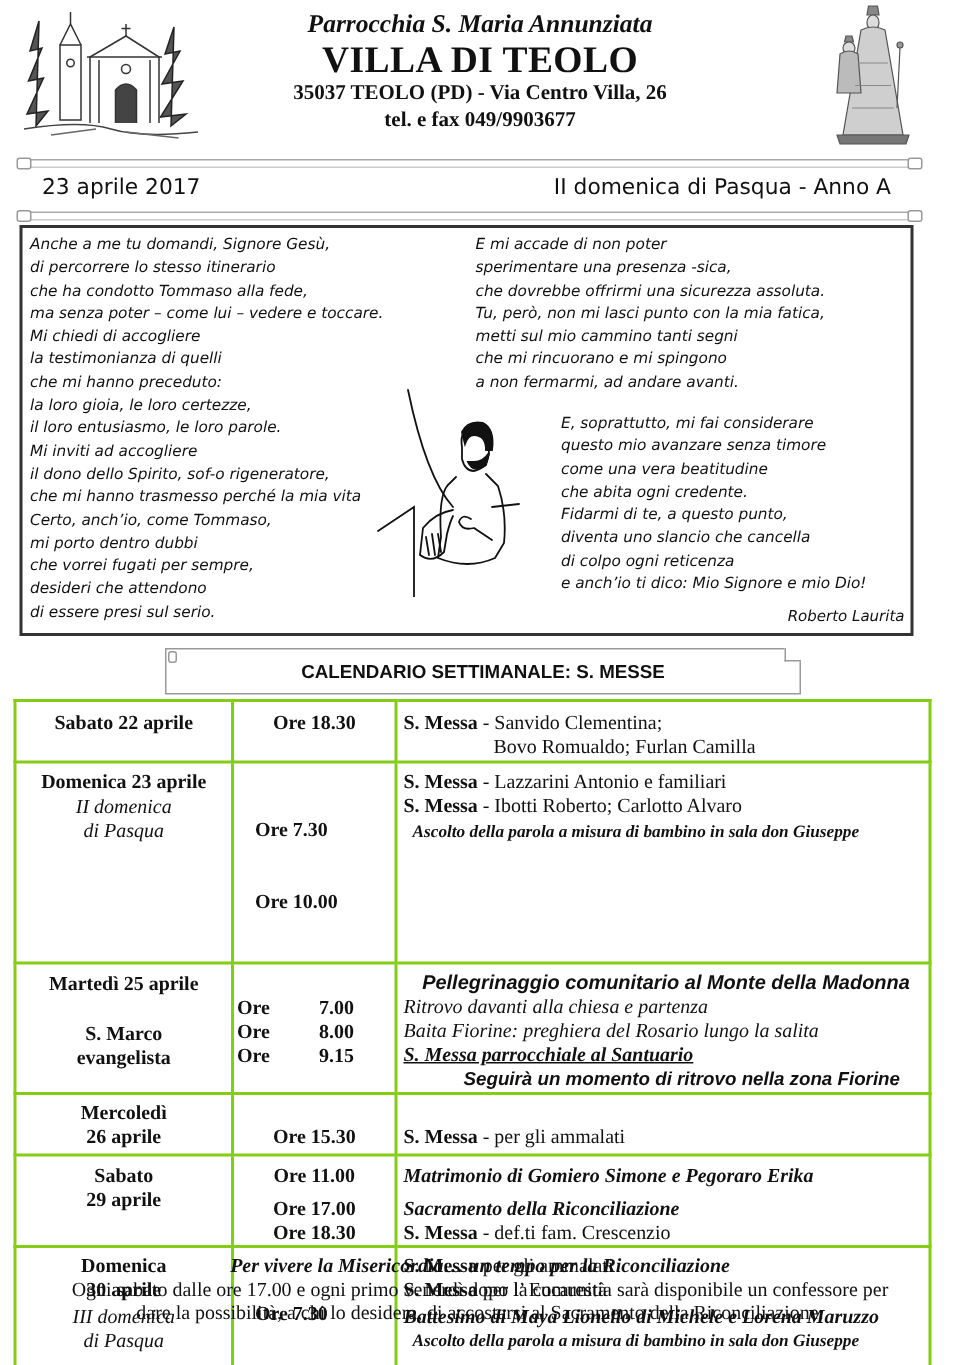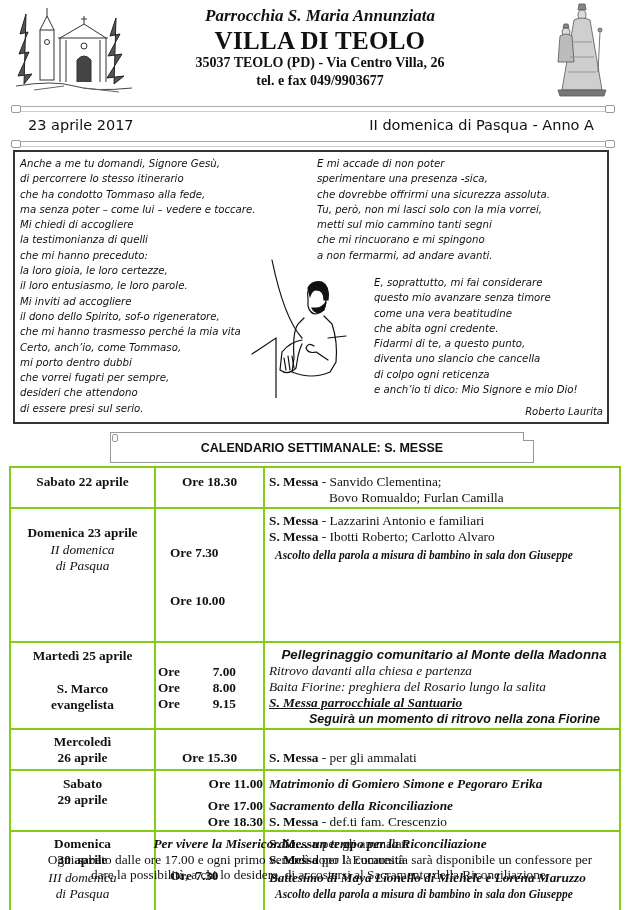--- a/index.html
+++ b/index.html
@@ -130,21 +130,21 @@
       <div>Certo, anch’io, come Tommaso,</div>
       <div>mi porto dentro dubbi</div>
       <div>che vorrei fugati per sempre,</div>
       <div>desideri che attendono</div>
       <div>di essere presi sul serio.</div>
     </div>
   <div id="poem-right-top" class="poem-col">
       <div>E mi accade di non poter</div>
       <div>sperimentare una presenza -sica,</div>
       <div>che dovrebbe offrirmi una sicurezza assoluta.</div>
-      <div>Tu, però, non mi lasci solo con la mia vorrei,</div>
+      <div>Tu, però, non mi lasci punto con la mia fatica,</div>
       <div>metti sul mio cammino tanti segni</div>
       <div>che mi rincuorano e mi spingono</div>
       <div>a non fermarmi, ad andare avanti.</div>
     </div>
   <div id="poem-right-bottom" class="poem-col">
       <div>E, soprattutto, mi fai considerare</div>
       <div>questo mio avanzare senza timore</div>
       <div>come una vera beatitudine</div>
       <div>che abita ogni credente.</div>
       <div>Fidarmi di te, a questo punto,</div>
@@ -184,21 +184,21 @@
       <td class="c-time" style="padding-top:6px; text-align:center;">
         <span class="line">Ore 18.30</span>
       </td>
       <td class="c-desc" style="padding-top:6px;">
         <span class="line"><b>S. Messa</b><span> - Sanvido Clementina;</span></span>
         <span class="line" style="padding-left:60px;"><span>Bovo Romualdo; Furlan Camilla</span></span>
       </td>
     </tr>
 
     <tr style="height:56px;">
-      <td class="c-day" style="padding-top:16px;">
+      <td class="c-day" style="padding-top:4px;">
         <span class="line">Domenica 23 aprile</span>
         <span class="line it" style="font-weight:normal; margin-top:1px;">II domenica</span>
         <span class="line it" style="font-weight:normal;">di Pasqua</span>
       </td>
       <td class="c-time" style="padding-top:4px; padding-left:14px; white-space:pre;">
         <span class="line">Ore   7.30</span>
         <span class="line">Ore  10.00</span>
       </td>
       <td class="c-desc" style="padding-top:4px;">
         <span class="line"><b>S. Messa</b><span> - Lazzarini Antonio e familiari</span></span>
@@ -243,21 +243,21 @@
       <td class="c-desc" style="padding-top:20px;">
         <span class="line"><b>S. Messa</b><span> - per gli ammalati</span></span>
       </td>
     </tr>
 
     <tr style="height:58px;">
       <td class="c-day" style="padding-top:5px;">
         <span class="line">Sabato</span>
         <span class="line">29 aprile</span>
       </td>
-      <td class="c-time" style="padding-top:5px; text-align:right;">
+      <td class="c-time" style="padding-top:5px; text-align:center;">
         <span class="line">Ore 11.00</span>
         <span class="line" style="margin-top:6px;">Ore 17.00</span>
         <span class="line">Ore 18.30</span>
       </td>
       <td class="c-desc" style="padding-top:5px;">
         <span class="line it b">Matrimonio di Gomiero Simone e Pegoraro Erika</span>
         <span class="line it b" style="margin-top:6px;">Sacramento della Riconciliazione</span>
         <span class="line"><b>S. Messa</b><span> - def.ti fam. Crescenzio</span></span>
       </td>
     </tr>

